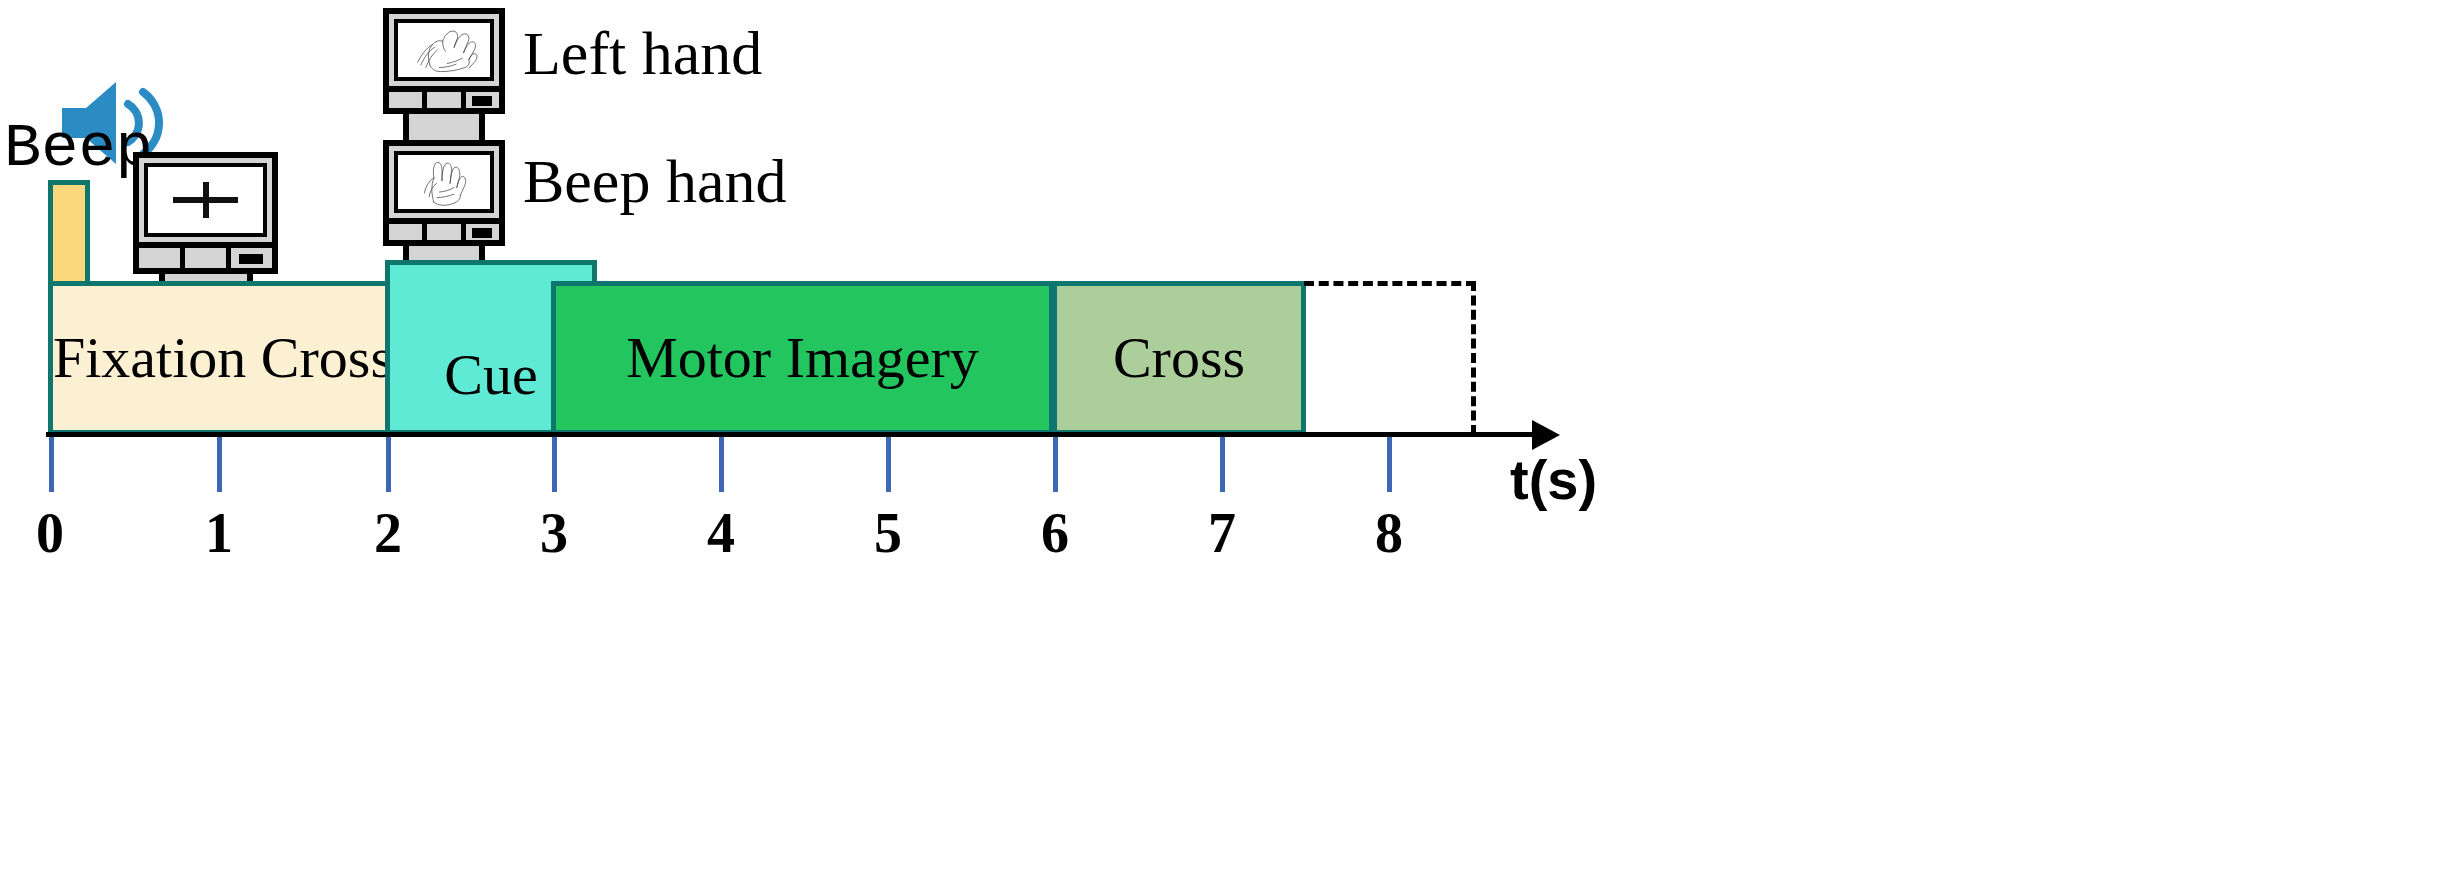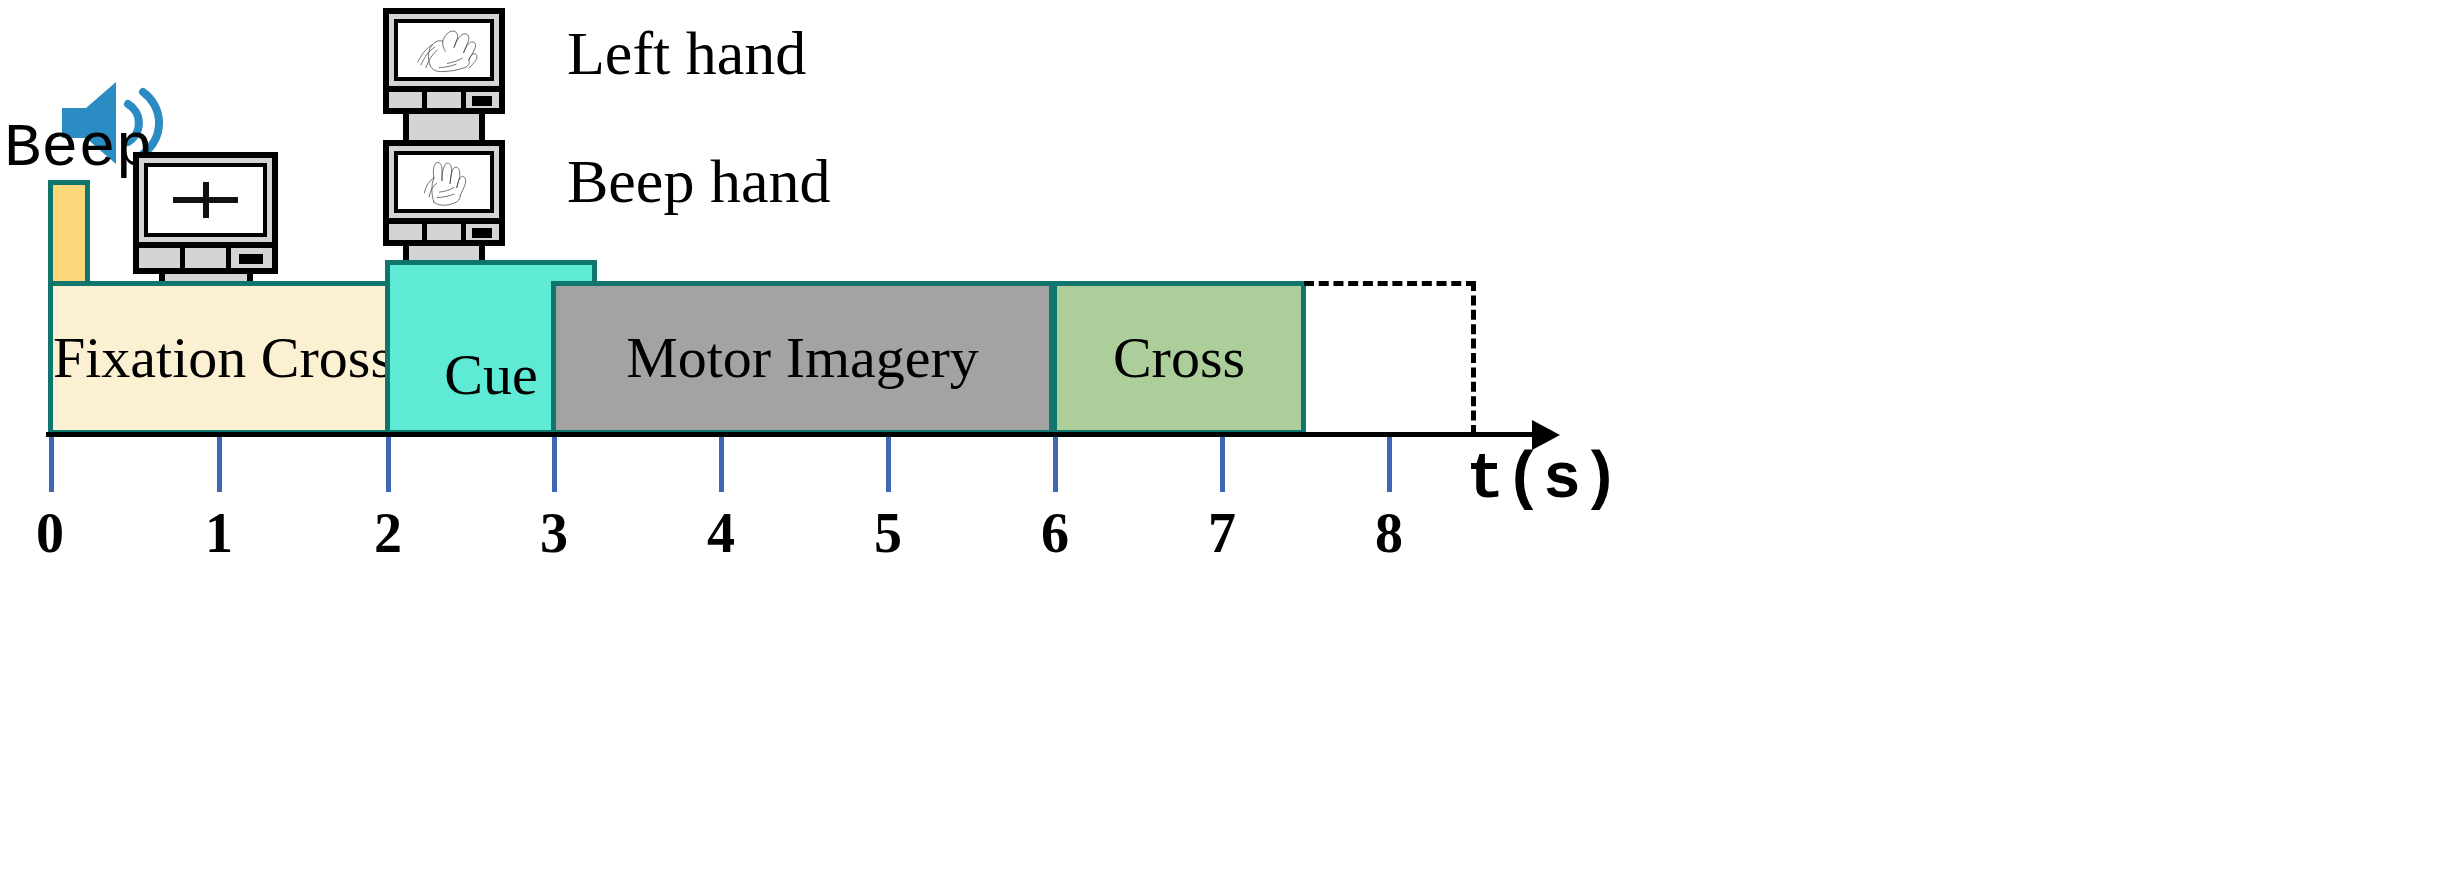--- a/index.html
+++ b/index.html
@@ -30,41 +30,41 @@
   .mon-stand{margin:0 auto;height:34px;background:#d4d4d4;border:6px solid #000;border-top:0;}
 
   
   .cross-v{position:absolute;left:50%;top:22%;width:6px;height:56%;background:#111;
            transform:translateX(-50%);}
   .cross-h{position:absolute;top:50%;left:22%;height:6px;width:56%;background:#111;
            transform:translateY(-50%);}
 
   
   .hand-label{font-size:62px;line-height:62px;color:#000;white-space:nowrap;
-              font-family:"Liberation Serif",serif;margin-left:44px;}
+              font-family:"Liberation Serif",serif;}
 
   
   .block{position:absolute;box-sizing:border-box;border:5px solid #0f766e;}
   .block-label{position:absolute;left:0;right:0;top:50%;transform:translateY(-50%);
                text-align:center;font-size:58px;line-height:58px;color:#000;
                font-family:"Liberation Serif",serif;white-space:nowrap;}
 
   
   #dashed-box{position:absolute;box-sizing:border-box;border:5px dashed #000;
               border-left:0;border-bottom:0;background:transparent;}
 
   
   #axis-line{position:absolute;height:5px;background:#000;}
   #axis-arrow{position:absolute;width:0;height:0;border-top:15px solid transparent;
               border-bottom:15px solid transparent;border-left:28px solid #000;}
   .tick{position:absolute;width:5px;background:#3e68b5;}
   .tick-num{position:absolute;font-size:56px;line-height:56px;font-weight:bold;color:#000;
             text-align:center;font-family:"Liberation Serif",serif;}
-  #t-axis-label{position:absolute;font-size:64px;line-height:56px;font-weight:bold;color:#000;
-                font-family:Liberation Mono, monospace;white-space:nowrap;}
+  #t-axis-label{position:absolute;font-size:56px;line-height:56px;font-weight:bold;color:#000;
+                font-family:Liberation Sans, sans-serif;white-space:nowrap;margin-left:44px;}
 </style>
 </head>
 <body>
 
 <div id="stage">
 
   <div class="abs" id="speaker-icon">
     <svg width="110" height="90" viewBox="0 0 110 90">
       <polygon points="4,30 28,30 58,4 58,86 28,60 4,60" fill="#2B8CC4"></polygon>
       <path d="M70 26 A22 22 0 0 1 70 64" stroke="#2B8CC4" stroke-width="8" fill="none" stroke-linecap="round"></path>
@@ -157,21 +157,21 @@
   <div class="block" id="beep-bar" style="left:48px;top:180px;width:42px;height:255px;background:#FBD87C;"></div>
 
   <div class="block" id="block-fixation" style="left:48px;top:281px;width:342px;height:154px;background:#FBF0D2;">
     <span class="block-label">Fixation Cross</span>
   </div>
 
   <div class="block" id="block-cue" style="left:385px;top:260px;width:212px;height:175px;background:#5eead4;">
     <span class="block-label" style="top:auto;bottom:26px;transform:none;">Cue</span>
   </div>
 
-  <div class="block" id="block-motor" style="left:551px;top:281px;width:503px;height:154px;background:#a3a3a3;">
+  <div class="block" id="block-motor" style="left:551px;top:281px;width:503px;height:154px;background:#22c55e;">
     <span class="block-label">Motor Imagery</span>
   </div>
 
   <div class="block" id="block-break" style="left:1052px;top:281px;width:254px;height:154px;background:#ABCE9B;">
     <span class="block-label">Cross</span>
   </div>
 
   <div id="dashed-box" style="left:1304px;top:281px;width:172px;height:154px;"></div>
 
   <div id="axis-line" style="left:46px;top:432px;width:1490px;"></div>

